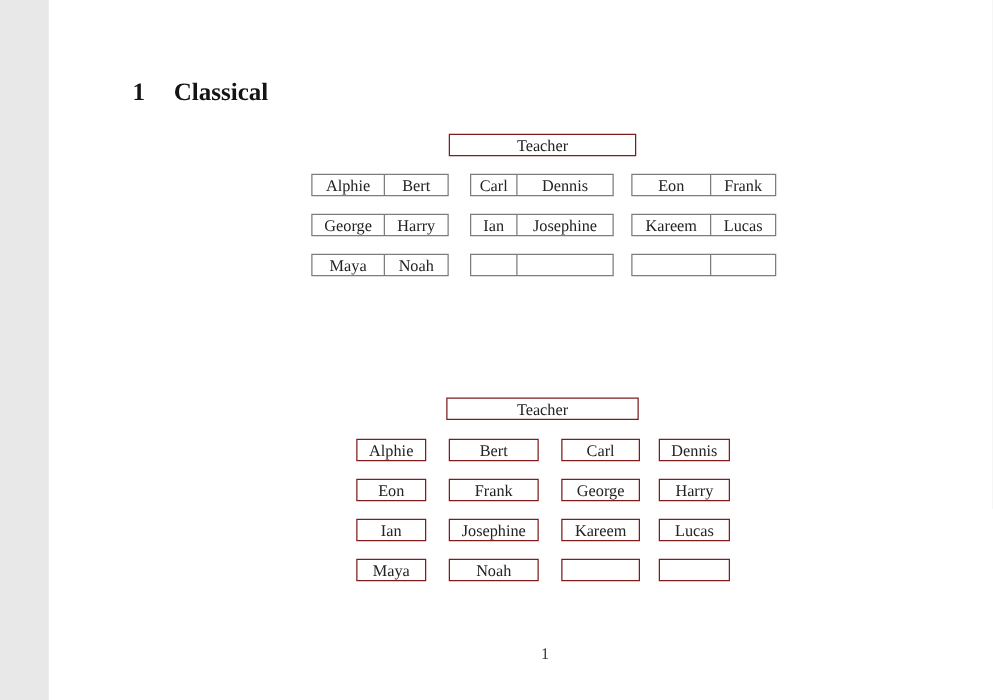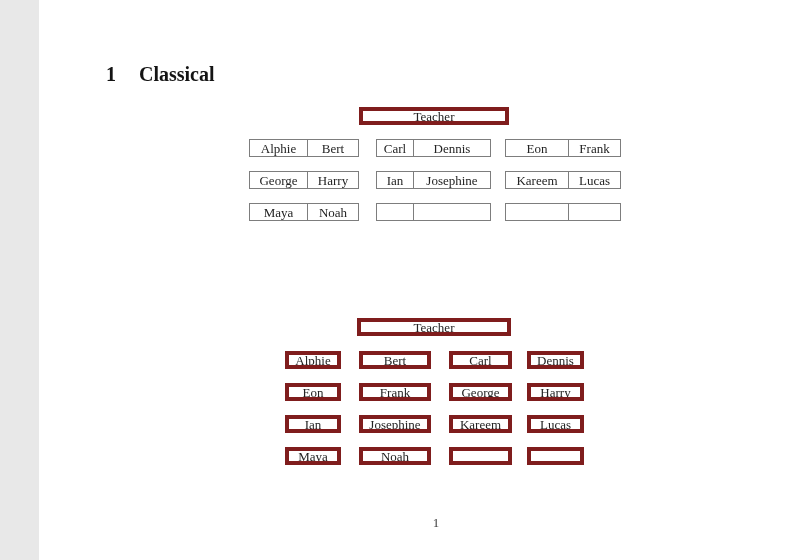--- a/index.html
+++ b/index.html
@@ -21,21 +21,21 @@
     line-height:22px;
     white-space:nowrap;
   }
   .heading .num{display:inline-block;margin-right:23px;}
   .h-classical{top:63px;}
   .h-distributed{top:275px;}
 
   .boxed{
     position:absolute;
     box-sizing:border-box;
-    border:4px solid #7f1d1d;
+    border:1px solid #7f1d1d;
     background:#ffffff;
     display:flex;
     align-items:center;
     justify-content:center;
     font-size:13px;
     line-height:15px;
     white-space:nowrap;
     overflow:hidden;
   }
   .desk{

